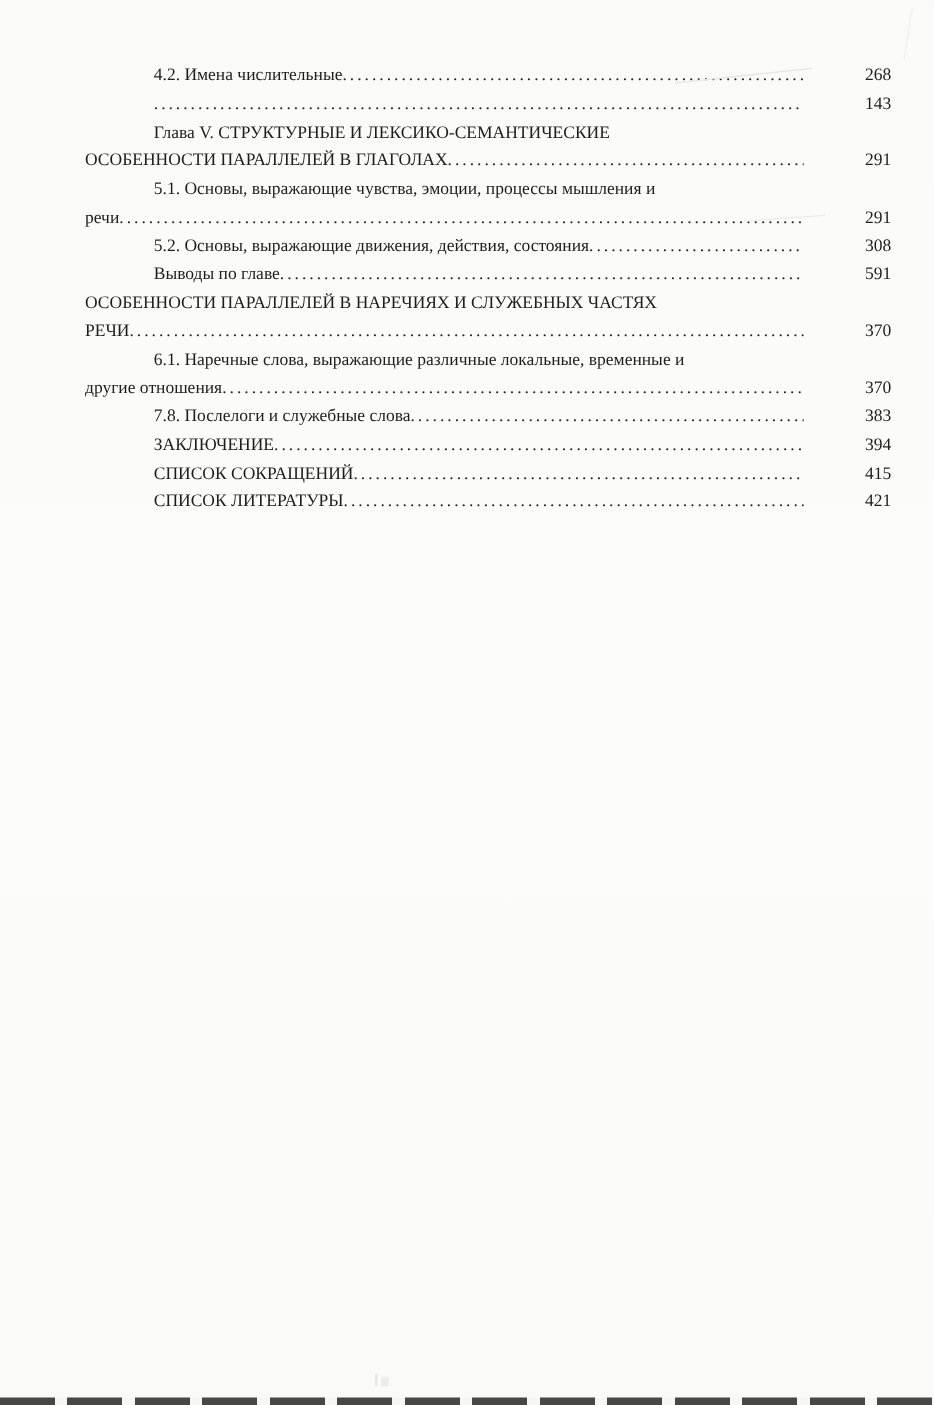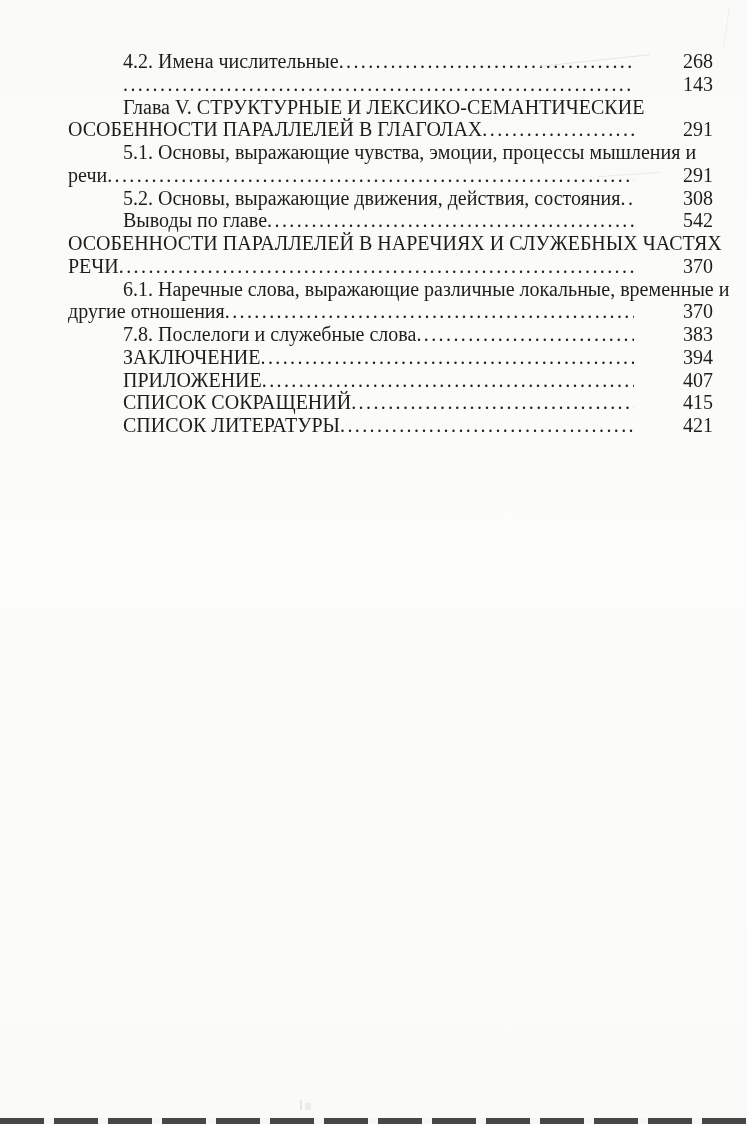--- a/index.html
+++ b/index.html
@@ -23,21 +23,21 @@
   }
   .toc-block {
     position: absolute;
     left: 68px;
     right: 34px;
     top: 50px;
   }
   .toc-line {
     display: flex;
     align-items: baseline;
-    font-size: 20px;
+    font-size: 14px;
     line-height: 22.75px;
     height: 22.75px;
     white-space: nowrap;
   }
   .toc-line.ind { padding-left: 55px; }
   .toc-line .t { flex: 0 0 auto; }
   .toc-line .leader {
     flex: 1 1 auto;
     overflow: hidden;
     white-space: nowrap;
@@ -113,21 +113,21 @@
 
     <div class="toc-line ind">
       <span class="t">5.2. Основы, выражающие движения, действия, состояния</span>
       <span class="leader"></span>
       <span class="pg">308</span>
     </div>
 
     <div class="toc-line ind">
       <span class="t">Выводы по главе</span>
       <span class="leader"></span>
-      <span class="pg">542</span>
+      <span class="pg">591</span>
     </div>
 
 
     <div class="toc-line">
       <span class="t">ОСОБЕННОСТИ ПАРАЛЛЕЛЕЙ В НАРЕЧИЯХ И СЛУЖЕБНЫХ ЧАСТЯХ</span>
     </div>
 
     <div class="toc-line">
       <span class="t">РЕЧИ</span>
       <span class="leader"></span>
@@ -149,25 +149,20 @@
       <span class="leader"></span>
       <span class="pg">383</span>
     </div>
 
     <div class="toc-line ind">
       <span class="t">ЗАКЛЮЧЕНИЕ</span>
       <span class="leader"></span>
       <span class="pg">394</span>
     </div>
 
-    <div class="toc-line ind">
-      <span class="t">ПРИЛОЖЕНИЕ</span>
-      <span class="leader"></span>
-      <span class="pg">407</span>
-    </div>
 
     <div class="toc-line ind">
       <span class="t">СПИСОК СОКРАЩЕНИЙ</span>
       <span class="leader"></span>
       <span class="pg">415</span>
     </div>
 
     <div class="toc-line ind">
       <span class="t">СПИСОК ЛИТЕРАТУРЫ</span>
       <span class="leader"></span>

